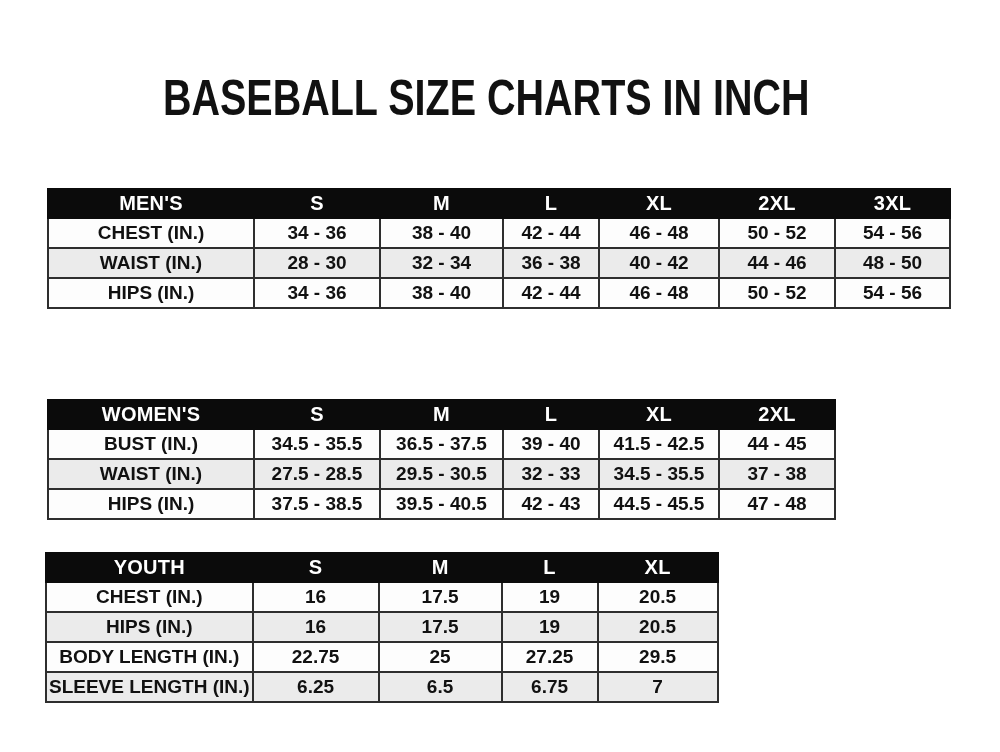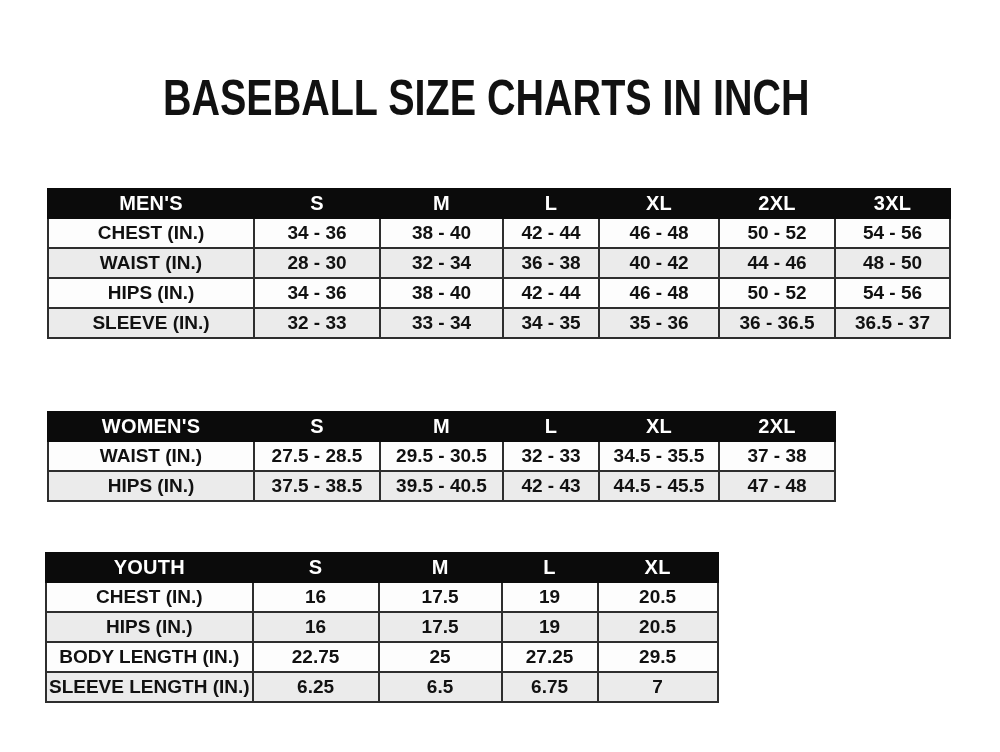--- a/index.html
+++ b/index.html
@@ -25,21 +25,21 @@
     font-size: 50px;
     font-weight: 700;
     color: var(--text, #0d0d0d);
     white-space: nowrap;
     transform: scaleX(0.79);
     transform-origin: 50% 50%;
     letter-spacing: 0px;
   }
   .chart-host { position: absolute; }
   .chart-men   { left: 47px; top: 188px; }
-  .chart-women { left: 47px; top: 399px; margin-top: 12px; }
+  .chart-women { left: 47px; top: 399px; }
   .chart-youth { left: 45px; top: 552px; }
 
   table.size-table {
     border-collapse: collapse;
     table-layout: fixed;
     border: 2px solid #111111;
   }
   table.size-table th {
     background: var(--header-bg, #0b0b0b);
     color: var(--header-text, #ffffff);
@@ -117,29 +117,20 @@
           </tr>
           <tr>
             <td>HIPS (IN.)</td>
             <td>34 - 36</td>
             <td>38 - 40</td>
             <td>42 - 44</td>
             <td>46 - 48</td>
             <td>50 - 52</td>
             <td>54 - 56</td>
           </tr>
-          <tr>
-            <td>SLEEVE (IN.)</td>
-            <td>32 - 33</td>
-            <td>33 - 34</td>
-            <td>34 - 35</td>
-            <td>35 - 36</td>
-            <td>36 - 36.5</td>
-            <td>36.5 - 37</td>
-          </tr>
         </tbody>
       </table>
     </section>
   <section class="chart-host chart-women">
       <table class="size-table">
         <colgroup>
           <col style="width: 206px;">
           <col style="width: 126px;">
           <col style="width: 123px;">
           <col style="width: 96px;">
@@ -151,20 +142,28 @@
             <th>WOMEN'S</th>
             <th>S</th>
             <th>M</th>
             <th>L</th>
             <th>XL</th>
             <th>2XL</th>
           </tr>
         </thead>
         <tbody>
           <tr>
+            <td>BUST (IN.)</td>
+            <td>34.5 - 35.5</td>
+            <td>36.5 - 37.5</td>
+            <td>39 - 40</td>
+            <td>41.5 - 42.5</td>
+            <td>44 - 45</td>
+          </tr>
+          <tr>
             <td>WAIST (IN.)</td>
             <td>27.5 - 28.5</td>
             <td>29.5 - 30.5</td>
             <td>32 - 33</td>
             <td>34.5 - 35.5</td>
             <td>37 - 38</td>
           </tr>
           <tr>
             <td>HIPS (IN.)</td>
             <td>37.5 - 38.5</td>

